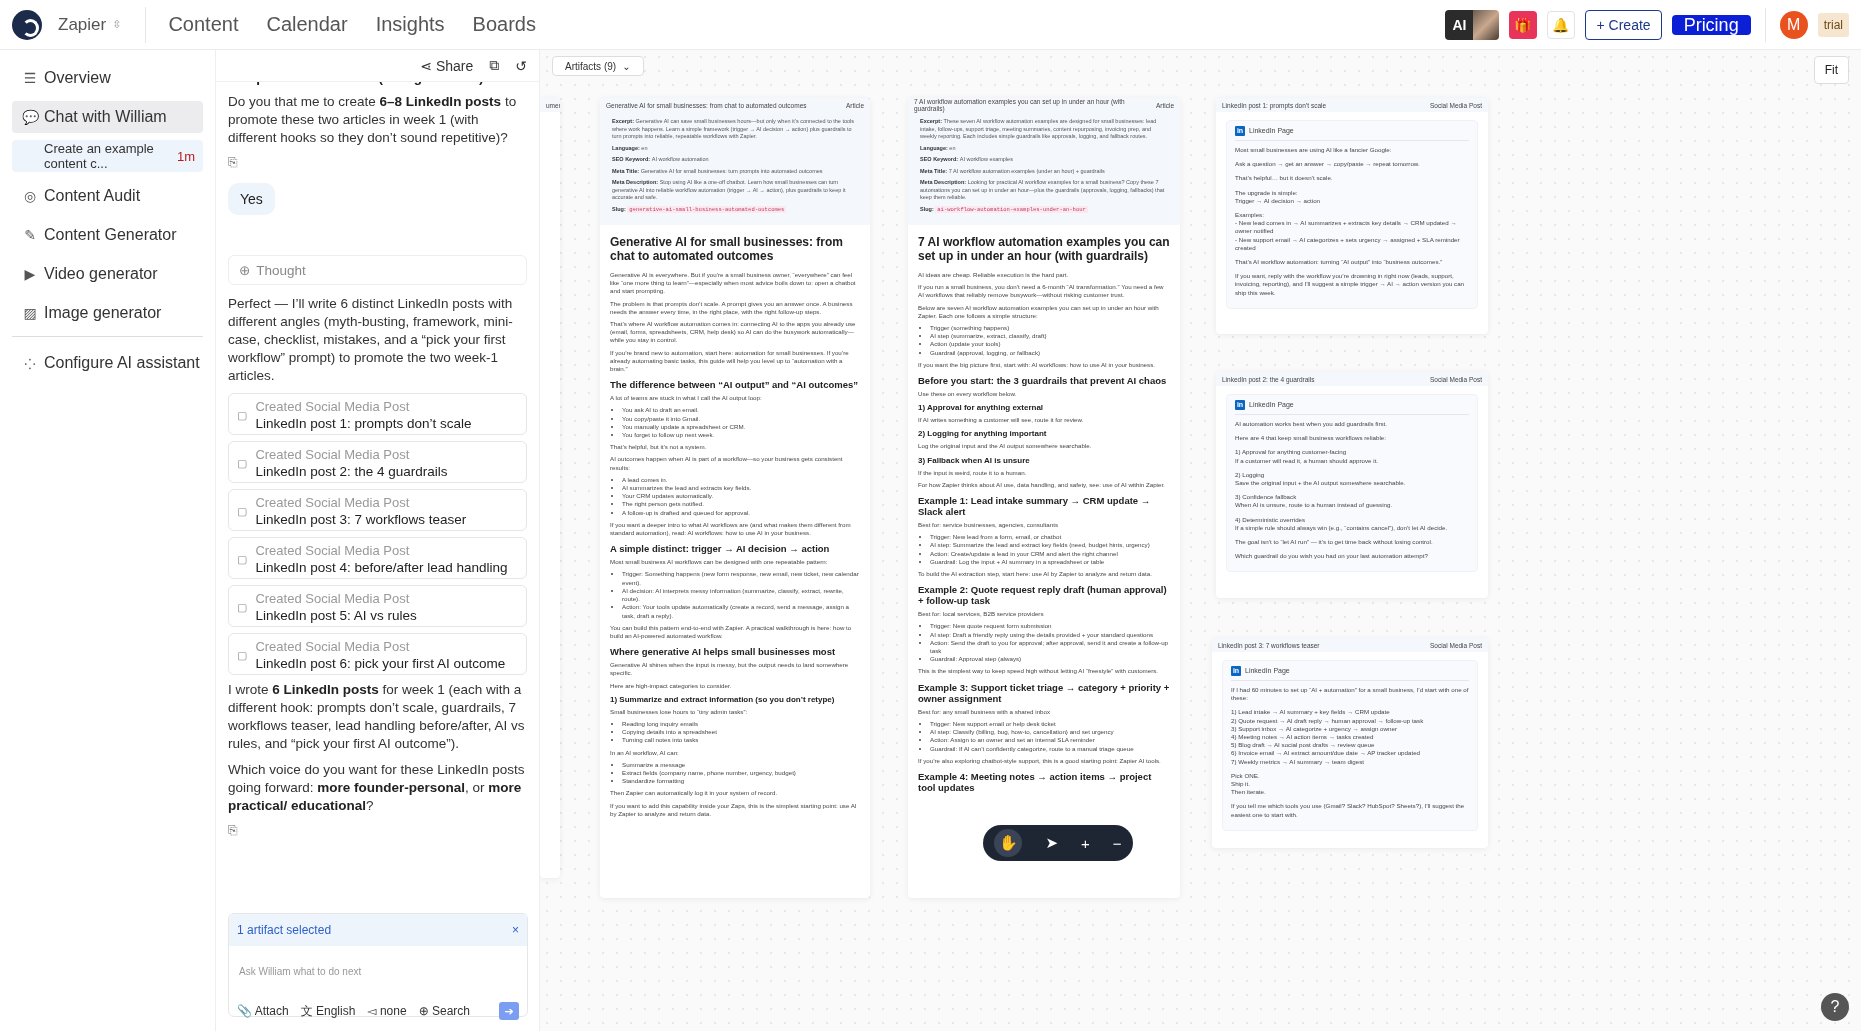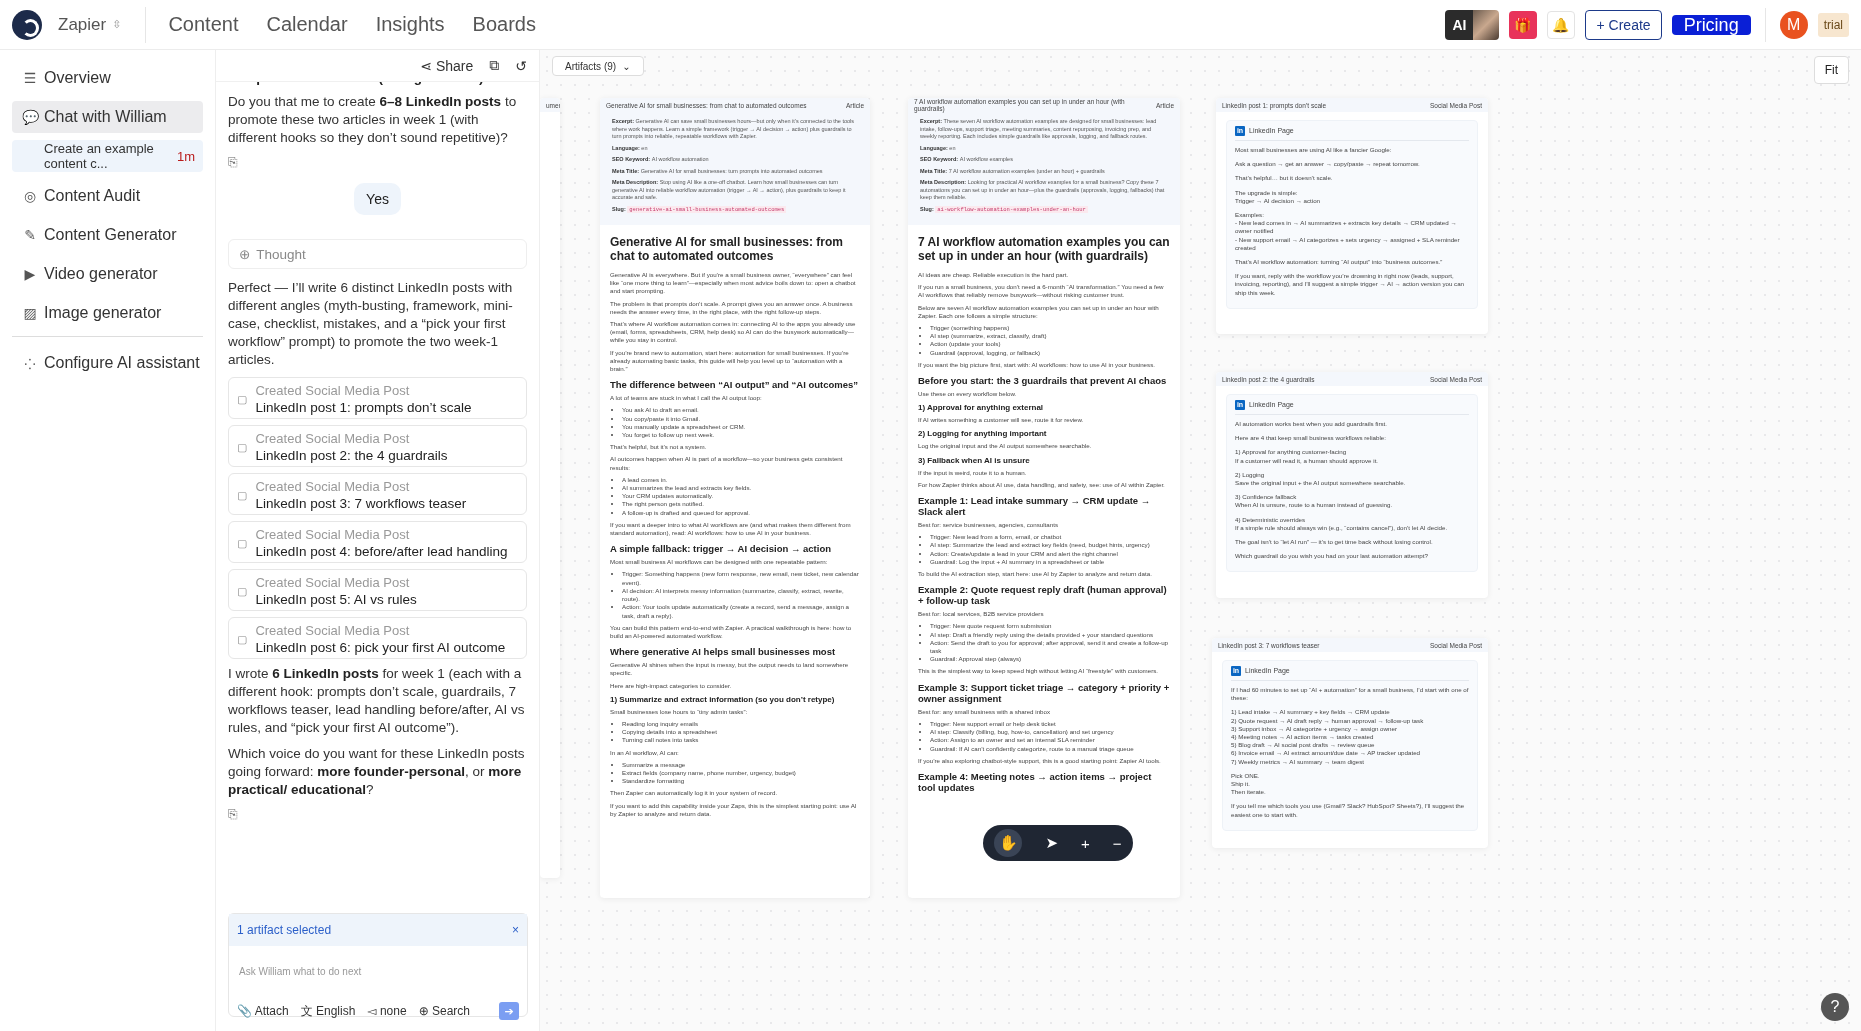--- a/index.html
+++ b/index.html
@@ -31,21 +31,21 @@
 .sb-ico{width:16px;text-align:center;font-size:14px;color:#555}
 .sb-div{height:1px;background:#ddd;margin:4px 12px 10px}
 
 .chat{position:absolute;left:216px;top:50px;width:324px;height:981px;background:#fff;border-right:1px solid #eee;overflow:hidden}
 .chat-head{height:32px;display:flex;justify-content:flex-end;align-items:center;gap:16px;padding-right:12px;font-size:14px;color:#333;background:#fff;border-bottom:1px solid #f0f0f0;position:relative;z-index:2}
 .chat-body{padding:0 12px;position:relative;top:-12px}
 .msg{font-size:13.5px;line-height:18px;color:#333;margin-bottom:8px}
 .msg b{color:#222}
 .msg-cut{font-weight:bold;font-size:13.5px;padding-left:20px;color:#222}
 .copy-ico{font-size:12px;color:#666;margin:4px 0 14px}
-.user-bubble{display:flex;justify-content:center;margin-bottom:24px}
+.user-bubble{display:flex;justify-content:flex-start;margin-bottom:40px}
 .user-bubble span{background:#eef4fb;padding:8px 12px;border-radius:10px;font-size:14px}
 .thought{border:1px solid #eee;border-radius:6px;height:30px;display:flex;align-items:center;gap:6px;padding-left:10px;color:#888;font-size:13.5px;margin-bottom:10px}
 .card{border:1px solid #e6e6e6;border-radius:6px;padding:5px 10px 5px 8px;display:flex;gap:8px;margin-bottom:6px;height:42px}
 .card .ico{font-size:11px;color:#888;margin-top:10px}
 .card .t1{font-size:13px;color:#999;line-height:16px}
 .card .t2{font-size:13.5px;color:#222;line-height:17px}
 .composer{position:absolute;left:12px;bottom:14px;width:300px;height:104px;border:1px solid #e6e6e6;border-radius:6px;background:#fff}
 .sel-bar{height:22px;background:#eef4fb;font-size:12px;color:#2b5fc9;display:flex;align-items:center;justify-content:space-between;padding:16px 8px}
 .composer .ph{font-size:10px;color:#999;padding:20px 10px;height:56px}
 .comp-tools{display:flex;gap:12px;align-items:center;font-size:12px;color:#333;padding:0 8px}
@@ -274,21 +274,21 @@
       <p>That’s helpful, but it’s not a system.</p>
       <p>AI outcomes happen when AI is part of a workflow—so your business gets consistent results:</p>
       <ul>
         <li>A lead comes in.</li>
         <li>AI summarizes the lead and extracts key fields.</li>
         <li>Your CRM updates automatically.</li>
         <li>The right person gets notified.</li>
         <li>A follow-up is drafted and queued for approval.</li>
       </ul>
       <p>If you want a deeper intro to what AI workflows are (and what makes them different from standard automation), read: AI workflows: how to use AI in your business.</p>
-      <h2>A simple fallback: trigger → AI decision → action</h2>
+      <h2>A simple distinct: trigger → AI decision → action</h2>
       <p>Most small business AI workflows can be designed with one repeatable pattern:</p>
       <ul>
         <li>Trigger: Something happens (new form response, new email, new ticket, new calendar event).</li>
         <li>AI decision: AI interprets messy information (summarize, classify, extract, rewrite, route).</li>
         <li>Action: Your tools update automatically (create a record, send a message, assign a task, draft a reply).</li>
       </ul>
       <p>You can build this pattern end-to-end with Zapier. A practical walkthrough is here: how to build an AI-powered automated workflow.</p>
       <h2>Where generative AI helps small businesses most</h2>
       <p>Generative AI shines when the input is messy, but the output needs to land somewhere specific.</p>
       <p>Here are high-impact categories to consider.</p>

